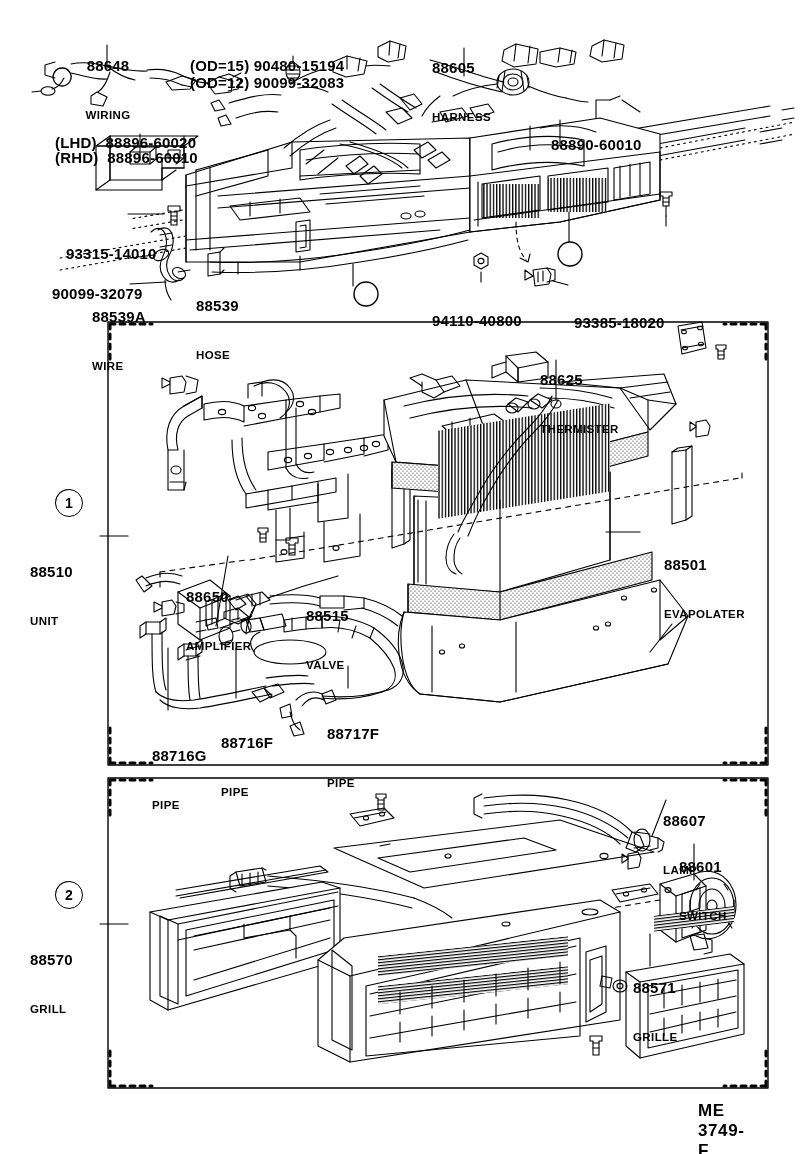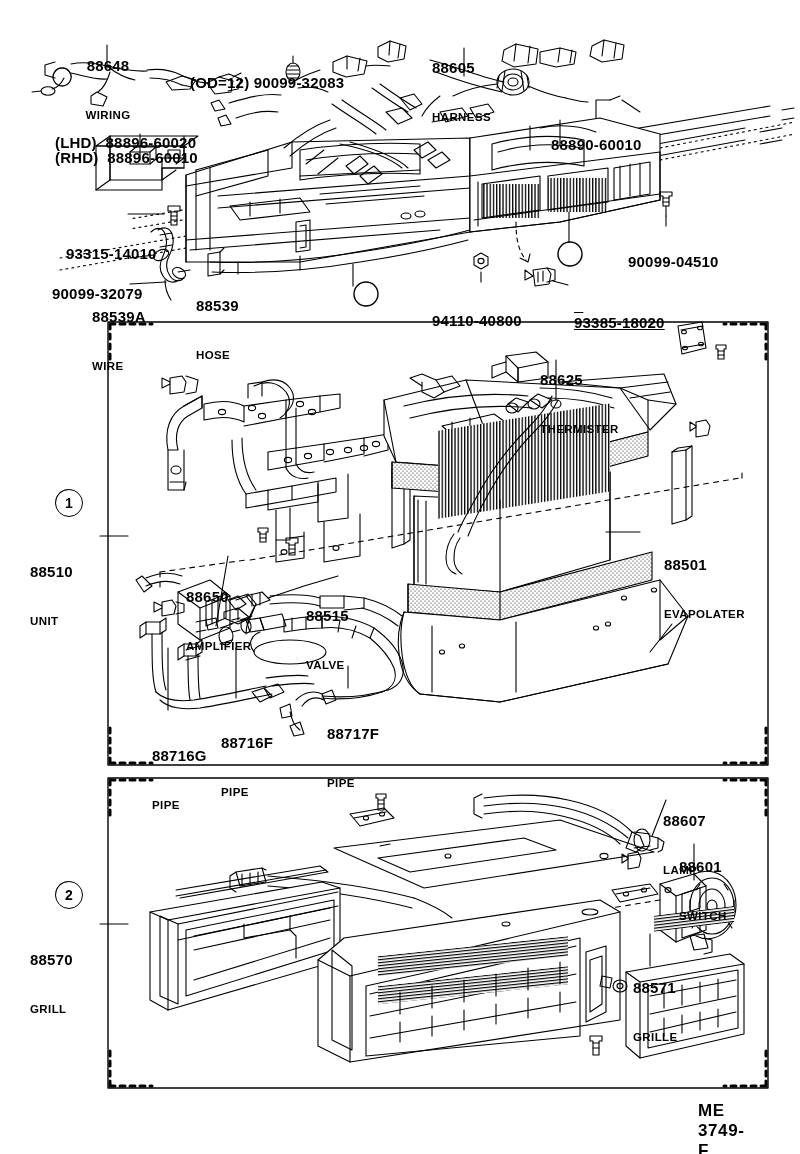--- a/index.html
+++ b/index.html
@@ -653,20 +653,23 @@
   <circle cx="68" cy="894" r="12" fill="#fff" stroke-width="1.4"></circle>
 
   </g>
 </svg>
 
 <div class="lbl ctr" style="left:72px;top:22px;width:72px;">
   <span class="num">88648</span>
   <span class="sub">WIRING</span>
 </div>
 
+<div class="lbl" style="left:190px;top:22px;">
+  <span class="num">(OD=15) 90480-15194</span>
+</div>
 <div class="lbl" style="left:190px;top:39px;">
   <span class="num">(OD=12) 90099-32083</span>
 </div>
 
 <div class="lbl" style="left:432px;top:24px;">
   <span class="num">88605</span>
   <span class="sub">HARNESS</span>
 </div>
 
 <div class="lbl" style="left:55px;top:99px;">
@@ -695,27 +698,24 @@
 
 <div class="lbl" style="left:92px;top:273px;">
   <span class="num">88539A</span>
   <span class="sub">WIRE</span>
 </div>
 
 <div class="lbl" style="left:432px;top:277px;">
   <span class="num">94110-40800</span>
 </div>
 
-<div class="lbl" style="left:574px;top:279px;text-decoration:underline;">
+<div class="lbl" style="left:574px;top:279px;">
   <span class="num">93385-18020</span>
 </div>
 
-<div class="lbl" style="left:628px;top:218px;">
-  <span class="num">90099-04510</span>
-</div>
 
 <div class="circnum" style="left:55px;top:489px;">
   <span>1</span>
 </div>
 <div class="lbl rt" style="left:30px;top:528px;width:70px;">
   <span class="num">88510</span>
   <span class="sub">UNIT</span>
 </div>
 
 <div class="lbl" style="left:540px;top:336px;">

